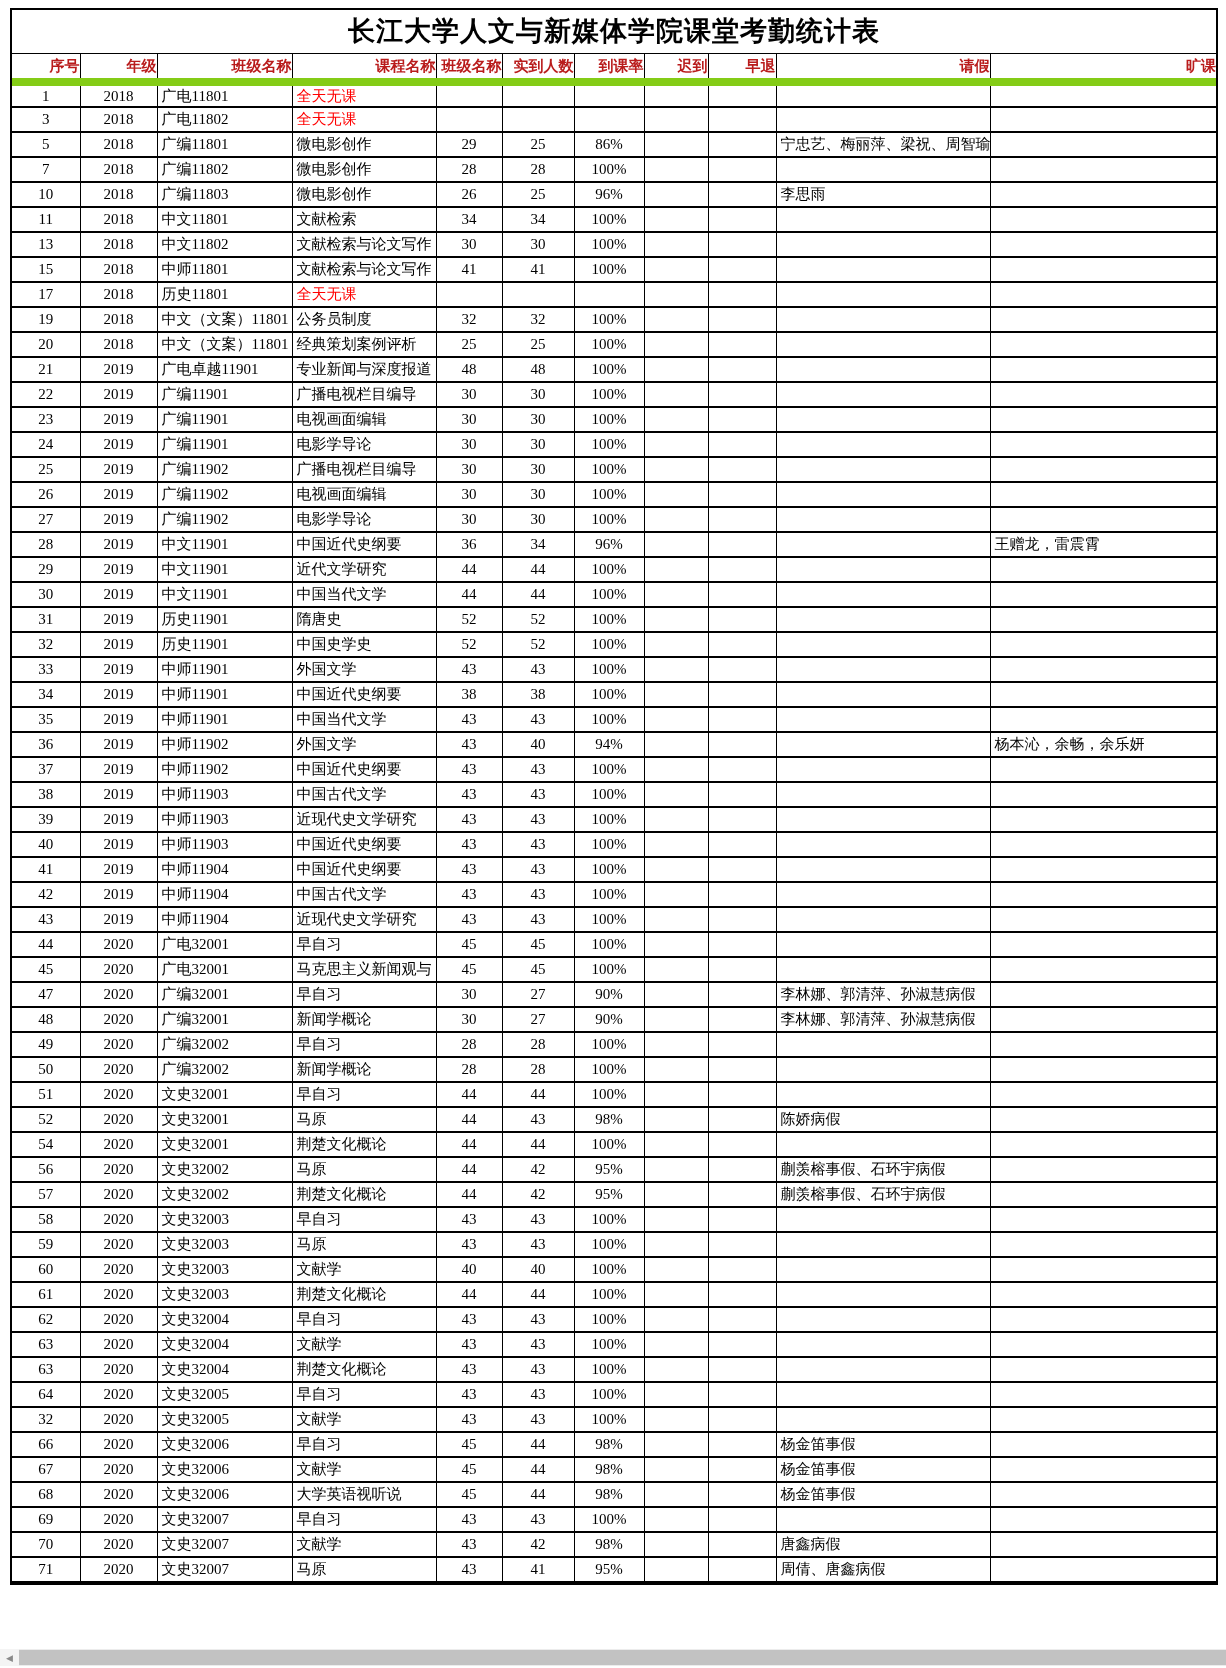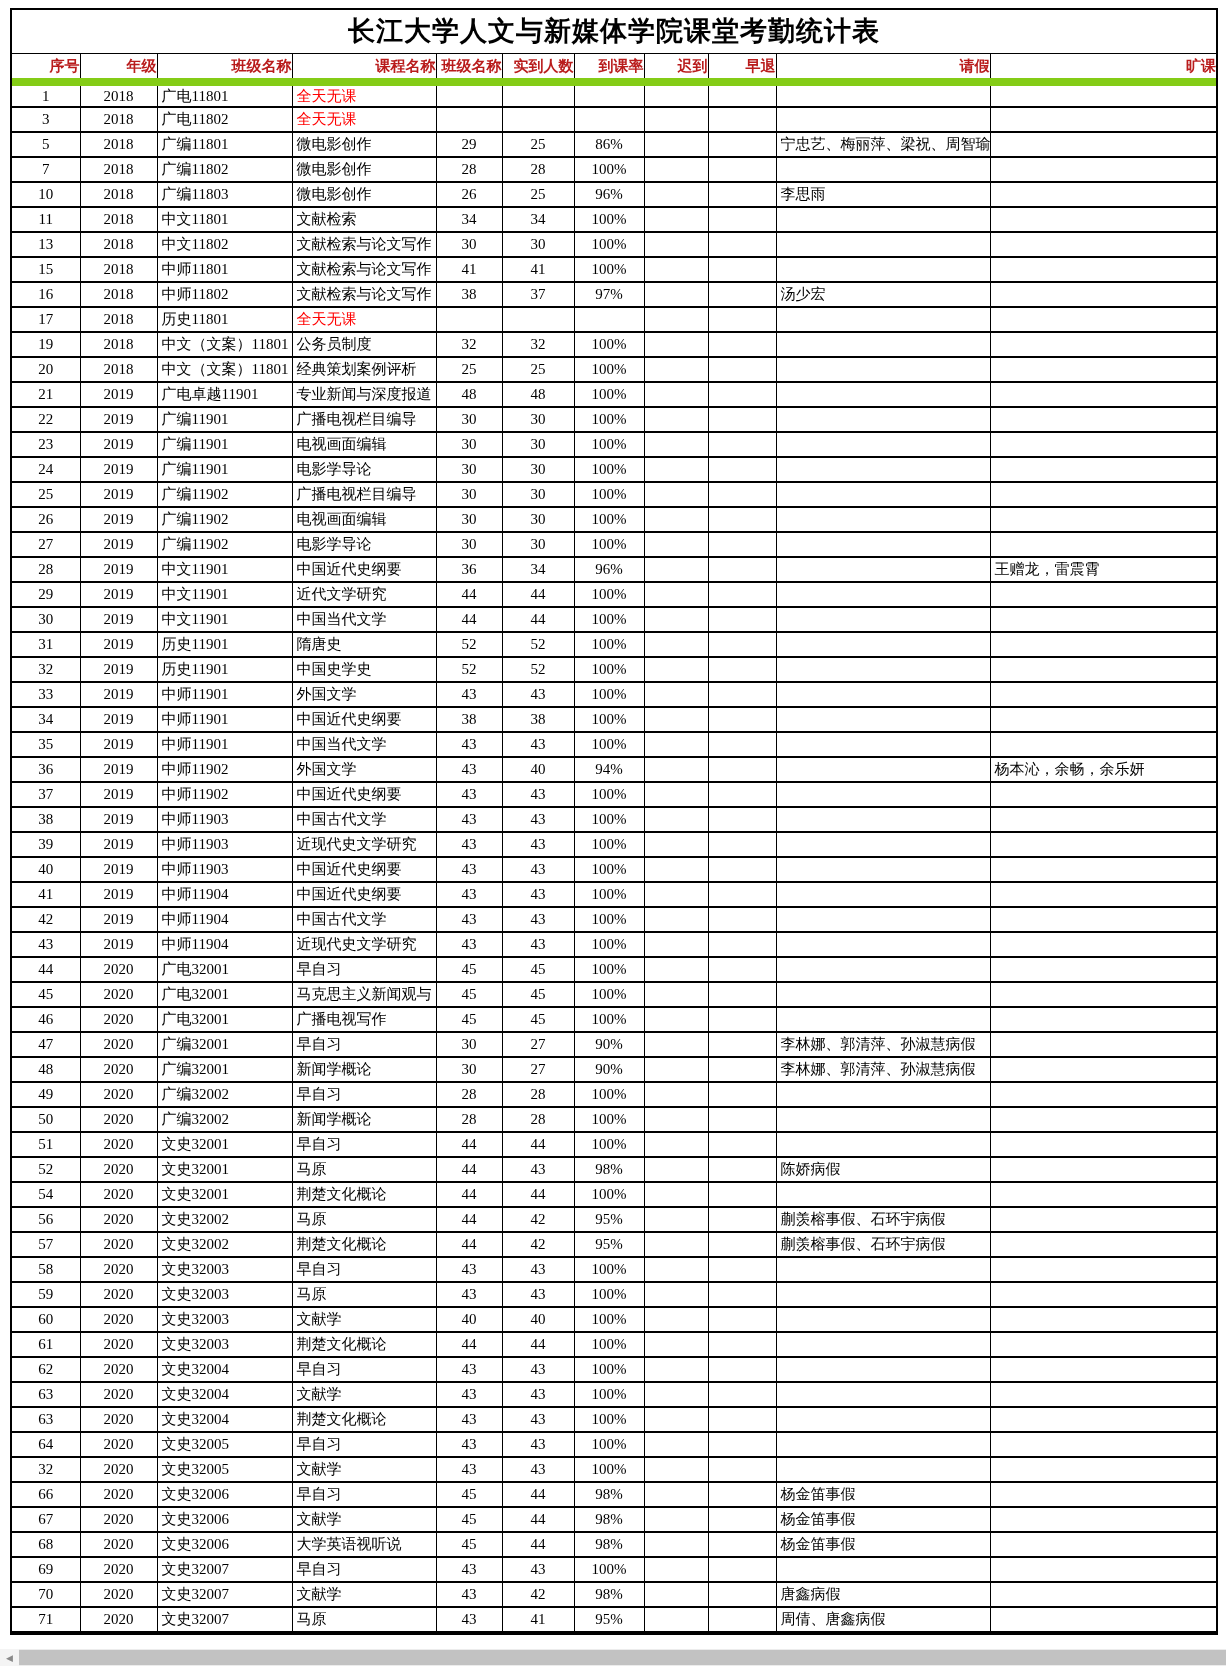--- a/index.html
+++ b/index.html
@@ -194,33 +194,20 @@
             <td>文献检索与论文写作</td>
             <td>41</td>
             <td>41</td>
             <td>100%</td>
             <td></td>
             <td></td>
             <td></td>
             <td></td>
           </tr>
           <tr>
-            <td>16</td>
-            <td>2018</td>
-            <td>中师11802</td>
-            <td>文献检索与论文写作</td>
-            <td>38</td>
-            <td>37</td>
-            <td>97%</td>
-            <td></td>
-            <td></td>
-            <td>汤少宏</td>
-            <td></td>
-          </tr>
-          <tr>
             <td>17</td>
             <td>2018</td>
             <td>历史11801</td>
             <td style="color: rgb(255, 0, 0);">全天无课</td>
             <td></td>
             <td></td>
             <td></td>
             <td></td>
             <td></td>
             <td></td>
@@ -562,33 +549,20 @@
             <td></td>
             <td></td>
             <td></td>
             <td></td>
           </tr>
           <tr>
             <td>45</td>
             <td>2020</td>
             <td>广电32001</td>
             <td>马克思主义新闻观与</td>
-            <td>45</td>
-            <td>45</td>
-            <td>100%</td>
-            <td></td>
-            <td></td>
-            <td></td>
-            <td></td>
-          </tr>
-          <tr>
-            <td>46</td>
-            <td>2020</td>
-            <td>广电32001</td>
-            <td>广播电视写作</td>
             <td>45</td>
             <td>45</td>
             <td>100%</td>
             <td></td>
             <td></td>
             <td></td>
             <td></td>
           </tr>
           <tr>
             <td>47</td>

